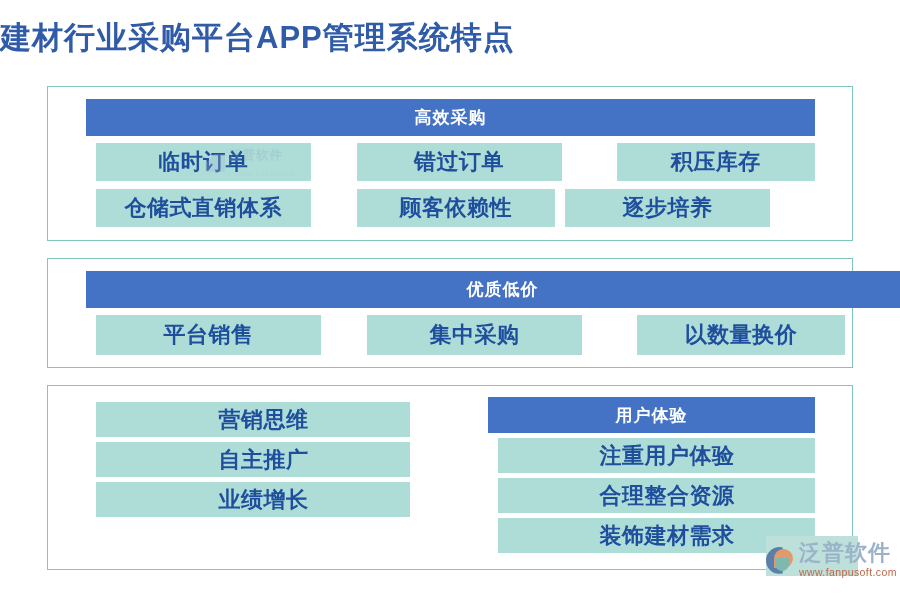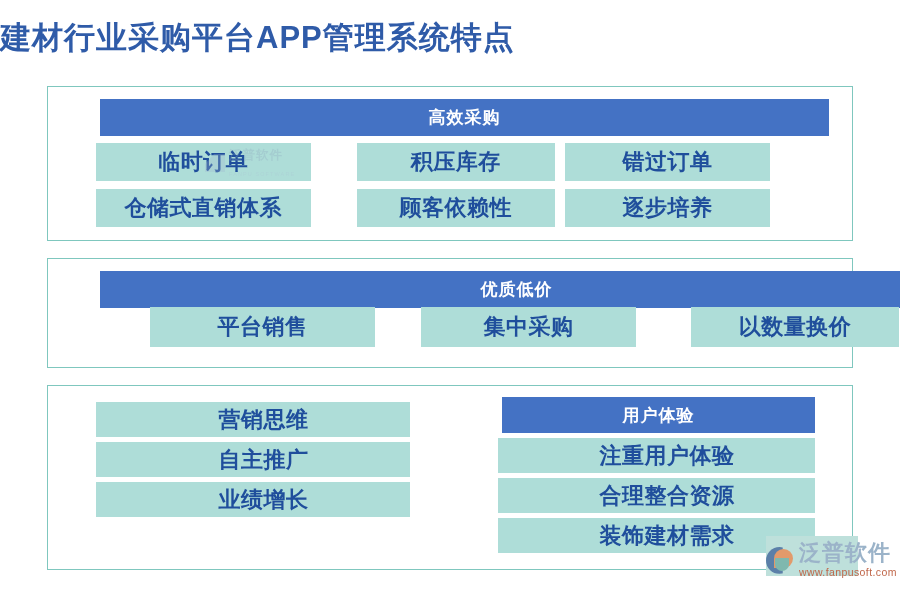--- a/index.html
+++ b/index.html
@@ -44,21 +44,20 @@
     background: #4472C4;
     color: #ffffff;
     font-size: 17px;
     font-weight: bold;
     text-align: center;
     display: flex;
     align-items: center;
     justify-content: center;
     box-sizing: border-box;
     letter-spacing: 1px;
-    margin-left: 14px;
   }
 
   
   .cell {
     background: #AEDDD8;
     color: #1F4E9C;
     font-size: 22px;
     font-weight: bold;
     text-align: center;
     display: flex;
@@ -88,24 +87,23 @@
   .s1-c2 { width: 208px; }
 
   
   .s2-header {
     position: absolute;
     left: 38px; top: 12px;
     width: 833px; height: 37px;
   }
   .s2-grid {
     position: absolute;
-    left: 38px; top: 48px;
+    left: 38px; top: 56px;
     width: 813px; height: 40px;
     display: flex;
-    justify-content: flex-end;
   }
   .s2-grid .cell { height: 40px; }
   .s2-c0 { width: 225px; margin-right: 36px; }
   .s2-c1 { width: 215px; margin-right: 45px; }
   .s2-c2 { width: 208px; }
 
   
   .s3-wrap {
     position: absolute;
     left: 38px; top: 11px;
@@ -220,22 +218,22 @@
 
 <h1 class="page-title">建材行业采购平台APP管理系统特点</h1>
 
 <div class="panel" id="panel-0">
 
   <div class="sec-header s1-header">高效采购</div>
 
   <div class="s1-grid">
     <div class="s1-row">
       <div class="cell s1-c0">临时订单</div>
+      <div class="cell s1-c1">错过订单</div>
       <div class="cell s1-c2">积压库存</div>
-      <div class="cell s1-c1">错过订单</div>
     </div>
     <div class="s1-row">
       <div class="cell s1-c0">仓储式直销体系</div>
       <div class="cell s1-c2">顾客依赖性</div>
       <div class="cell s1-c1">逐步培养</div>
     </div>
   </div>
 </div>
 
 <div class="watermark">

